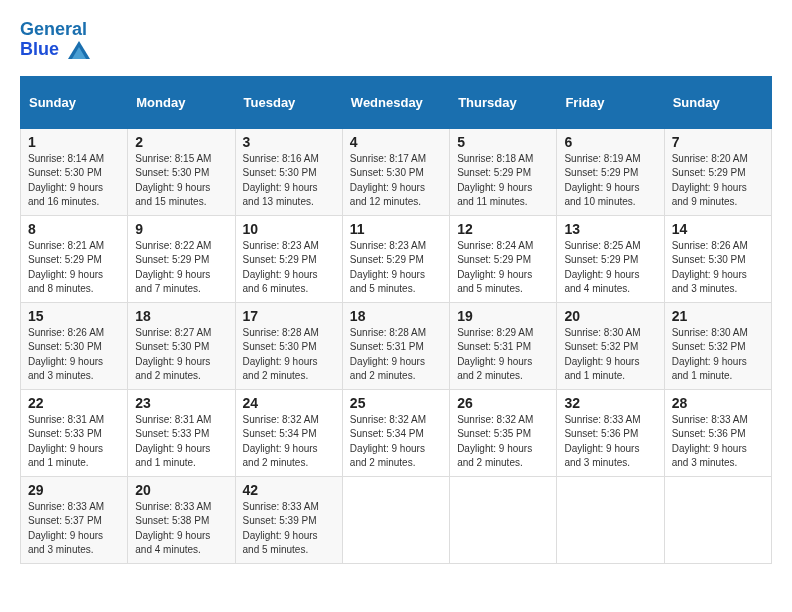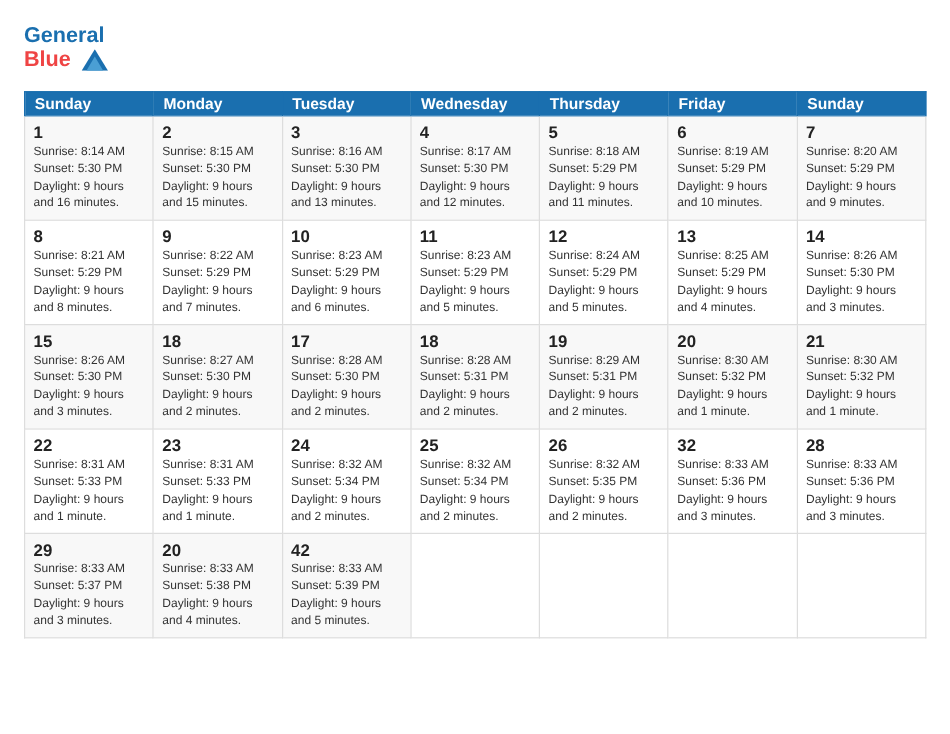--- a/index.html
+++ b/index.html
@@ -43,21 +43,21 @@
     }
     table {
       width: 100%;
       border-collapse: collapse;
       font-size: 11px;
     }
     thead tr th {
       background-color: #1a6faf;
       color: #fff;
       text-align: left;
-      padding: 2px 8px;
+      padding: 18px 8px;
       font-size: 13px;
       font-weight: bold;
       border: 1px solid #1a6faf;
     }
     tbody tr td {
       vertical-align: top;
       padding: 5px 7px;
       border: 1px solid #ddd;
       background: #fff;
       width: calc(100% / 7);
@@ -83,21 +83,21 @@
 </head>
 <body>
 
 <div class="header">
   <div class="logo">
     <div>
       <div class="logo-text">
         <span>General</span>
       </div>
       <div class="logo-text">
-        <span style="color:#ef4444;">Blue</span>
+        <span style="color:#1d4ed8;">Blue</span>
         <svg style="display:inline-block;vertical-align:middle;margin-left:4px;" width="22" height="18" viewBox="0 0 22 18">
           <polygon points="0,18 11,0 22,18" fill="#1a6faf"></polygon>
           <polygon points="4,18 11,6 18,18" fill="#4a9fd4"></polygon>
         </svg>
       </div>
     </div>
   </div>
   <div class="title-block">
     <div class="month-title"></div>
     <div class="location"></div>

